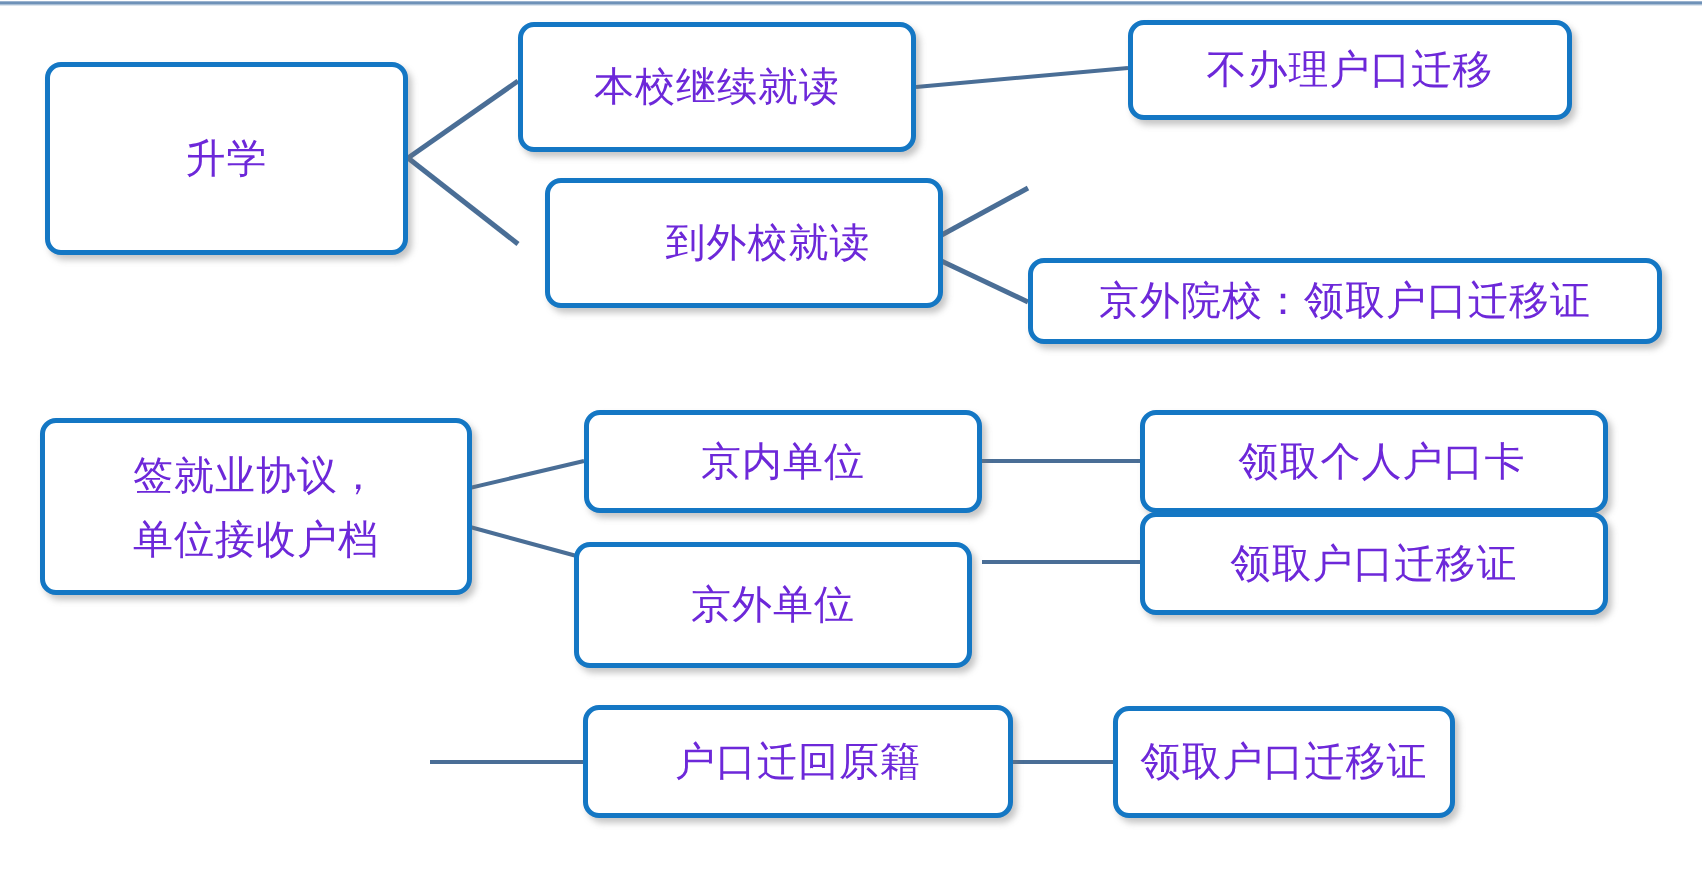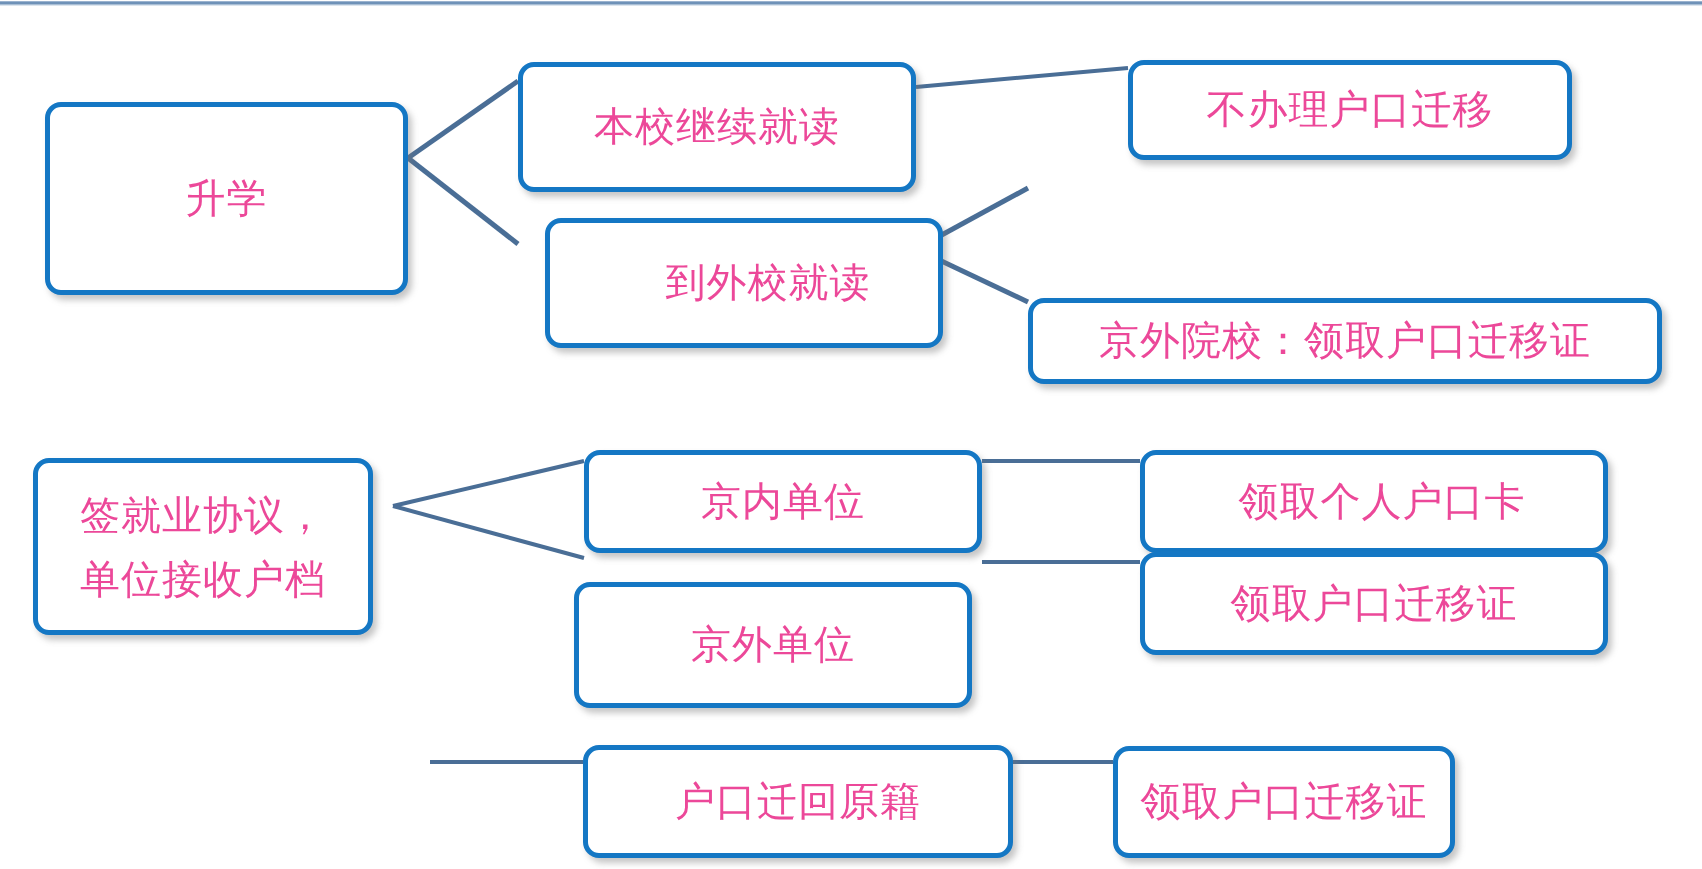--- a/index.html
+++ b/index.html
@@ -43,28 +43,27 @@
   .node {
     position: absolute;
     box-sizing: border-box;
     background: #ffffff;
     border: 5px solid #1477C4;
     border-radius: 16px;
     display: flex;
     align-items: center;
     justify-content: center;
     text-align: center;
-    color: #ec4899;
+    color: #6d28d9;
     font-size: 40px;
     line-height: 1.38;
     letter-spacing: 1px;
     box-shadow: 4px 5px 6px rgba(120,120,120,0.42);
     white-space: pre-line;
     font-weight: 400;
-    margin-top: 40px;
   }
   .node.two-line { line-height: 1.6; }
 </style>
 </head>
 <body>
 
 <div id="canvas">
 
   <div class="top-rule"></div>
 
@@ -99,21 +98,21 @@
 
   <div class="node" style="left:518px; top:22px; width:398px; height:130px;">本校继续就读</div>
 
   <div class="node" style="left:545px; top:178px; width:398px; height:130px;padding-left:48px;">到外校就读</div>
 
   <div class="node" style="left:1128px; top:20px; width:444px; height:100px;">不办理户口迁移</div>
 
 
   <div class="node" style="left:1028px; top:258px; width:634px; height:86px;">京外院校：领取户口迁移证</div>
 
-  <div class="node two-line" style="left:33px; top:418px; width:340px; height:177px;">签就业协议，
+  <div class="node two-line" style="left:40px; top:418px; width:432px; height:177px;">签就业协议，
 单位接收户档</div>
 
   <div class="node" style="left:584px; top:410px; width:398px; height:103px;">京内单位</div>
 
   <div class="node" style="left:574px; top:542px; width:398px; height:126px;text-align:right;">京外单位</div>
 
   <div class="node" style="left:1140px; top:410px; width:468px; height:103px;padding-left:16px;">领取个人户口卡</div>
 
   <div class="node" style="left:1140px; top:512px; width:468px; height:103px;">领取户口迁移证</div>
 

